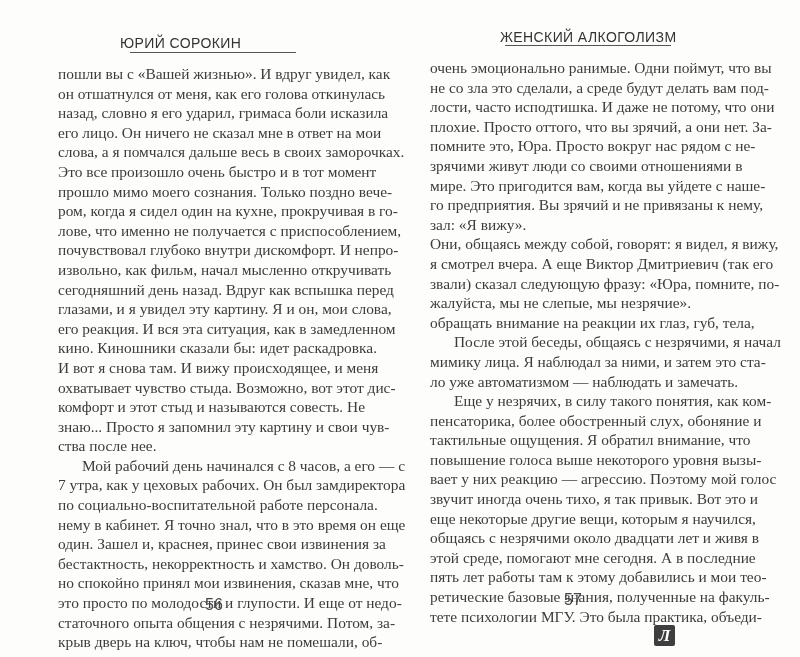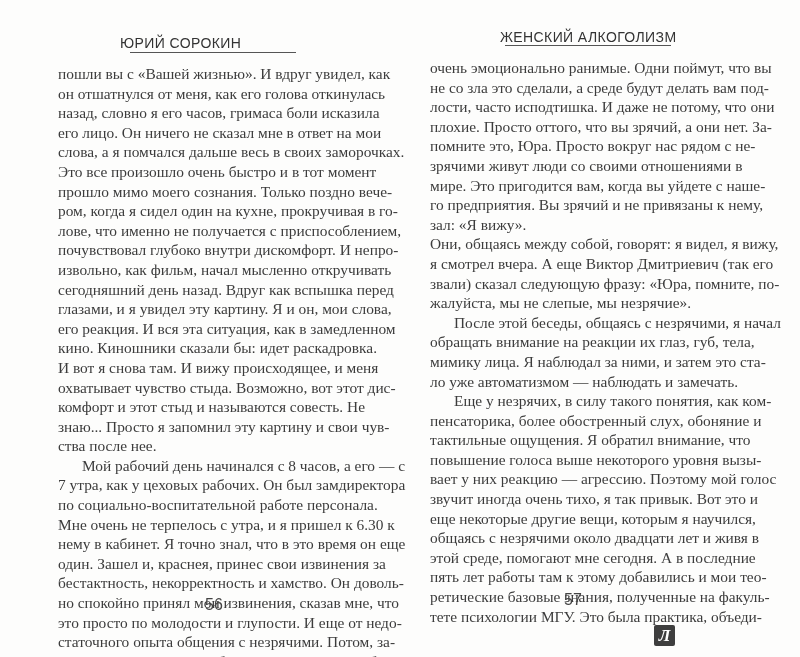--- a/index.html
+++ b/index.html
@@ -37,42 +37,41 @@
 </style>
 </head>
 <body>
 
 <div class="page left">
   <div class="running-head" style="left:120px; top:35px; width:160px;">ЮРИЙ СОРОКИН</div>
   <div class="rule" style="left:130px; top:52px; width:166px;"></div>
   <div class="text" id="left-text" style="left:58px; top:64px; width:292px;">
       <span class="line">пошли вы с «Вашей жизнью». И вдруг увидел, как</span>
       <span class="line">он отшатнулся от меня, как его голова откинулась</span>
-      <span class="line">назад, словно я его часов, гримаса боли исказила</span>
+      <span class="line">назад, словно я его ударил, гримаса боли исказила</span>
       <span class="line">его лицо. Он ничего не сказал мне в ответ на мои</span>
       <span class="line">слова, а я помчался дальше весь в своих заморочках.</span>
       <span class="line">Это все произошло очень быстро и в тот момент</span>
       <span class="line">прошло мимо моего сознания. Только поздно вече-</span>
       <span class="line">ром, когда я сидел один на кухне, прокручивая в го-</span>
       <span class="line">лове, что именно не получается с приспособлением,</span>
       <span class="line">почувствовал глубоко внутри дискомфорт. И непро-</span>
       <span class="line">извольно, как фильм, начал мысленно откручивать</span>
       <span class="line">сегодняшний день назад. Вдруг как вспышка перед</span>
       <span class="line">глазами, и я увидел эту картину. Я и он, мои слова,</span>
       <span class="line">его реакция. И вся эта ситуация, как в замедленном</span>
       <span class="line">кино. Киношники сказали бы: идет раскадровка.</span>
       <span class="line">И вот я снова там. И вижу происходящее, и меня</span>
       <span class="line">охватывает чувство стыда. Возможно, вот этот дис-</span>
       <span class="line">комфорт и этот стыд и называются совесть. Не</span>
       <span class="line">знаю... Просто я запомнил эту картину и свои чув-</span>
       <span class="line last">ства после нее.</span>
       <span class="line indent">Мой рабочий день начинался с 8 часов, а его — с</span>
       <span class="line">7 утра, как у цеховых рабочих. Он был замдиректора</span>
       <span class="line">по социально-воспитательной работе персонала.</span>
-      <span class="line">Мне очень не терпелось с утра, и я пришел к 6.30 к</span>
       <span class="line">нему в кабинет. Я точно знал, что в это время он еще</span>
       <span class="line">один. Зашел и, краснея, принес свои извинения за</span>
       <span class="line">бестактность, некорректность и хамство. Он доволь-</span>
       <span class="line">но спокойно принял мои извинения, сказав мне, что</span>
       <span class="line">это просто по молодости и глупости. И еще от недо-</span>
       <span class="line">статочного опыта общения с незрячими. Потом, за-</span>
       <span class="line">крыв дверь на ключ, чтобы нам не помешали, об-</span>
     </div>
   <div class="folio" style="left:205px; top:596px;">56</div>
 </div>
@@ -87,22 +86,22 @@
       <span class="line">плохие. Просто оттого, что вы зрячий, а они нет. За-</span>
       <span class="line">помните это, Юра. Просто вокруг нас рядом с не-</span>
       <span class="line">зрячими живут люди со своими отношениями в</span>
       <span class="line">мире. Это пригодится вам, когда вы уйдете с наше-</span>
       <span class="line">го предприятия. Вы зрячий и не привязаны к нему,</span>
       <span class="line last">зал: «Я вижу».</span>
       <span class="line">Они, общаясь между собой, говорят: я видел, я вижу,</span>
       <span class="line">я смотрел вчера. А еще Виктор Дмитриевич (так его</span>
       <span class="line">звали) сказал следующую фразу: «Юра, помните, по-</span>
       <span class="line last">жалуйста, мы не слепые, мы незрячие».</span>
+      <span class="line">обращать внимание на реакции их глаз, губ, тела,</span>
       <span class="line indent">После этой беседы, общаясь с незрячими, я начал</span>
-      <span class="line">обращать внимание на реакции их глаз, губ, тела,</span>
       <span class="line">мимику лица. Я наблюдал за ними, и затем это ста-</span>
       <span class="line last">ло уже автоматизмом — наблюдать и замечать.</span>
       <span class="line indent">Еще у незрячих, в силу такого понятия, как ком-</span>
       <span class="line">пенсаторика, более обостренный слух, обоняние и</span>
       <span class="line">тактильные ощущения. Я обратил внимание, что</span>
       <span class="line">повышение голоса выше некоторого уровня вызы-</span>
       <span class="line">вает у них реакцию — агрессию. Поэтому мой голос</span>
       <span class="line">звучит иногда очень тихо, я так привык. Вот это и</span>
       <span class="line">еще некоторые другие вещи, которым я научился,</span>
       <span class="line">общаясь с незрячими около двадцати лет и живя в</span>

